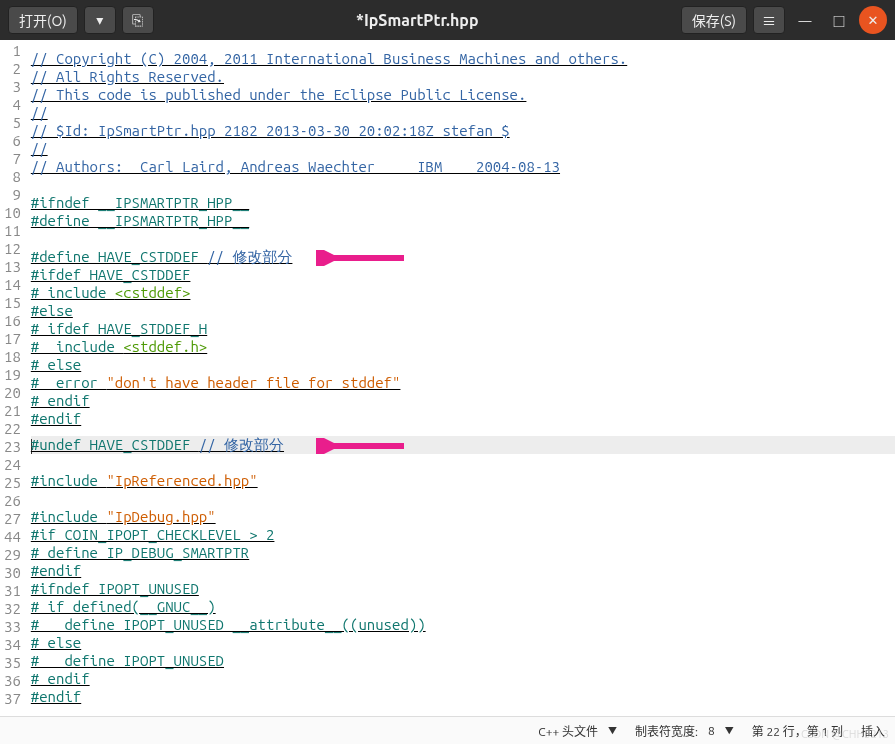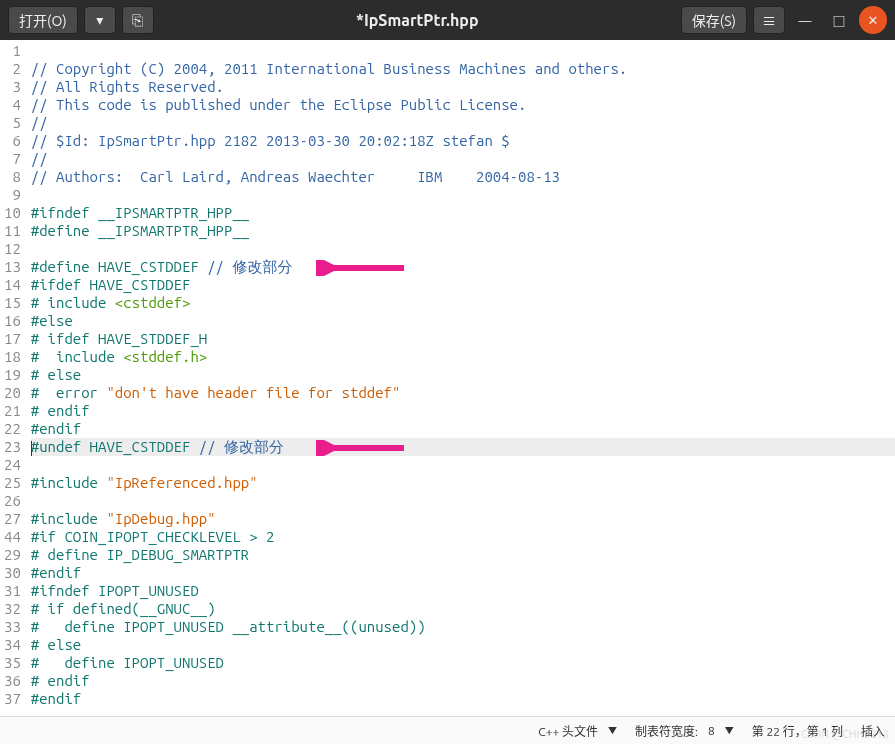--- a/index.html
+++ b/index.html
@@ -7,24 +7,24 @@
 .titlebar { background: #2c2c2c; height: 40px; display: flex; align-items: center; padding: 0 8px; gap: 6px; }
 .tb-btn { background: #4a4a4a; border: 1px solid #222; color: #eee; border-radius: 4px; height: 28px; display: flex; align-items: center; justify-content: center; padding: 0 10px; cursor: pointer; font-size: 14px; }
 .tb-btn.small { padding: 0 8px; width: 32px; }
 .tb-title-area { flex: 1; text-align: center; color: #eee; }
 .tb-title { font-weight: bold; font-size: 16px; }
 .tb-sub { font-size: 11px; color: #aaa; }
 .win-btn { width: 28px; height: 28px; border-radius: 50%; display: flex; align-items: center; justify-content: center; color: #eee; cursor: pointer; }
 .win-close { background: #e95420; }
 .editor { flex: 1; display: flex; background: #fff; font-family: "Ubuntu Mono", "Courier New", monospace; font-size: 15px; line-height: 18px; overflow: hidden; position: relative; }
 .gutter { background: #fff; color: #888; text-align: right; padding: 2px 6px 0 4px; user-select: none; }
-.code { flex: 1; padding: 20px 0 0 4px; white-space: pre; position: relative; }
+.code { flex: 1; padding: 10px 0 0 4px; white-space: pre; position: relative; text-decoration: underline; }
 .ln { height: 18px; }
 .cdline { height: 18px; position: relative; }
-.hl { background: #ededed; width: 100%; }
+.hl { background: #ededed; width: 100%; margin-top: 8px; }
 .c-comment { color: #3465a4; }
 .c-pre { color: #0f766e; }
 .c-str { color: #ce5c00; }
 .c-inc { color: #4e9a06; }
 .arrow { position: absolute; top: 2px; }
 .arrow svg { display: block; }
 .statusbar { height: 28px; background: #fafafa; border-top: 1px solid #ddd; display: flex; align-items: center; justify-content: flex-end; padding: 0 10px; gap: 18px; font-size: 12px; color: #333; }
 .statusbar .sel { display: flex; align-items: center; gap: 10px; cursor: pointer; }
 .dd { font-size: 9px; }
 .watermark { position: absolute; right: 6px; bottom: 4px; color: #bbb; font-size: 11px; opacity: .5; }

